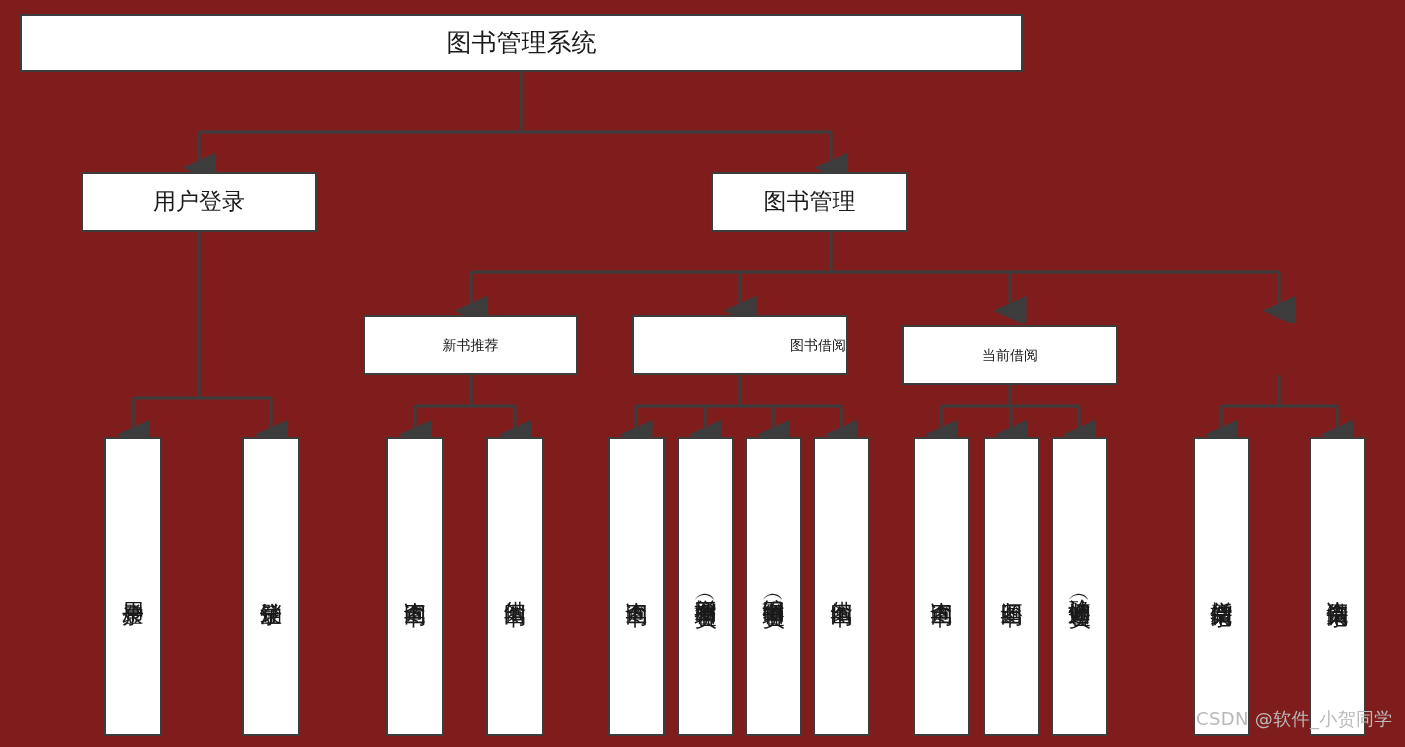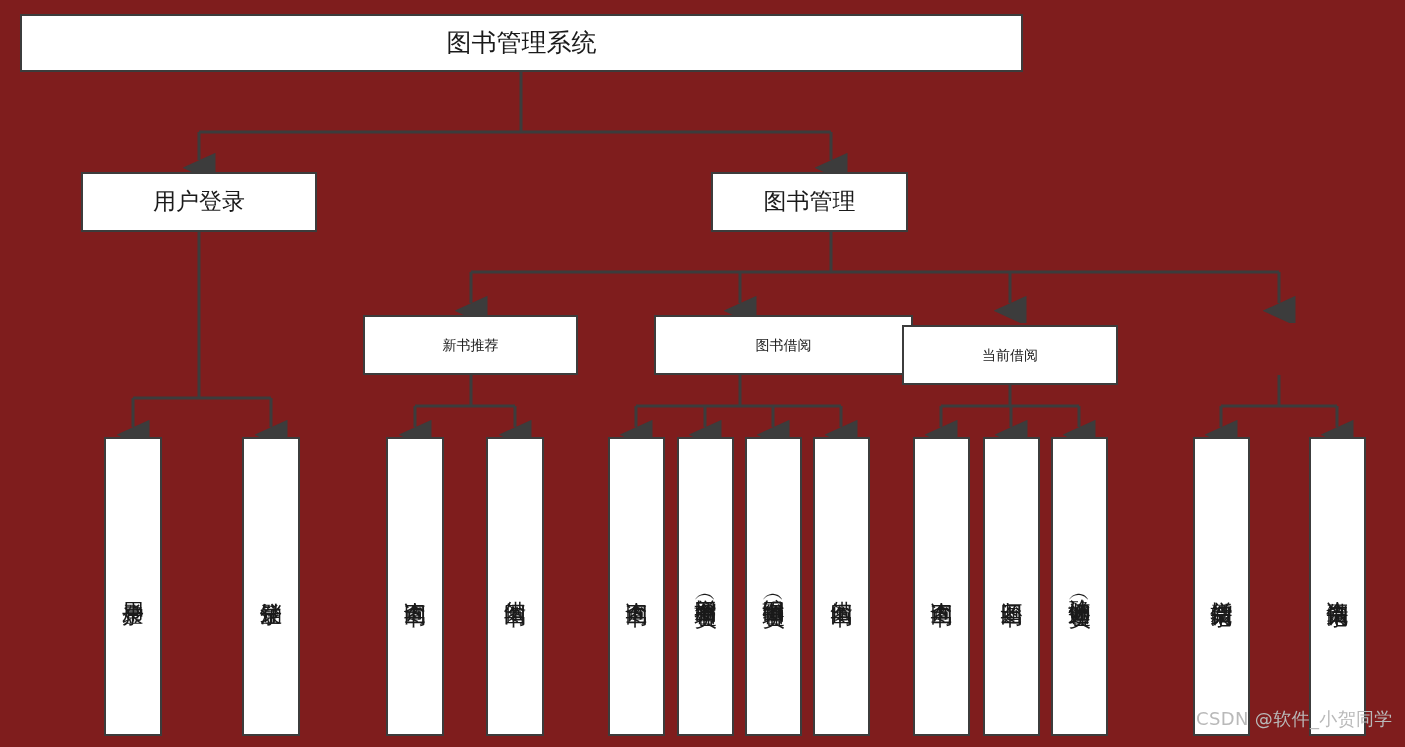--- a/index.html
+++ b/index.html
@@ -124,21 +124,21 @@
   <div class="node h lvl1" style="left:81px; top:172px; width:236px; height:60px;">
     <span class="node-label">用户登录</span>
   </div>
   <div class="node h lvl1" style="left:711px; top:172px; width:197px; height:60px;">
     <span class="node-label">图书管理</span>
   </div>
 
   <div class="node h lvl2" style="left:363px; top:315px; width:215px; height:60px;">
     <span class="node-label">新书推荐</span>
   </div>
-  <div class="node h lvl2" style="left:654px; top:315px; width:259px; height:60px;">
+  <div class="node h lvl2" style="left:632px; top:315px; width:216px; height:60px;justify-content:flex-end;">
     <span class="node-label">图书借阅</span>
   </div>
   <div class="node h lvl2" style="left:902px; top:325px; width:216px; height:60px;">
     <span class="node-label">当前借阅</span>
   </div>
 
   <div class="node v lvl3" style="left:104px; top:437px; width:58px; height:299px;">
     <span class="node-label">用户登录</span>
   </div>
   <div class="node v lvl3" style="left:242px; top:437px; width:58px; height:299px;">

